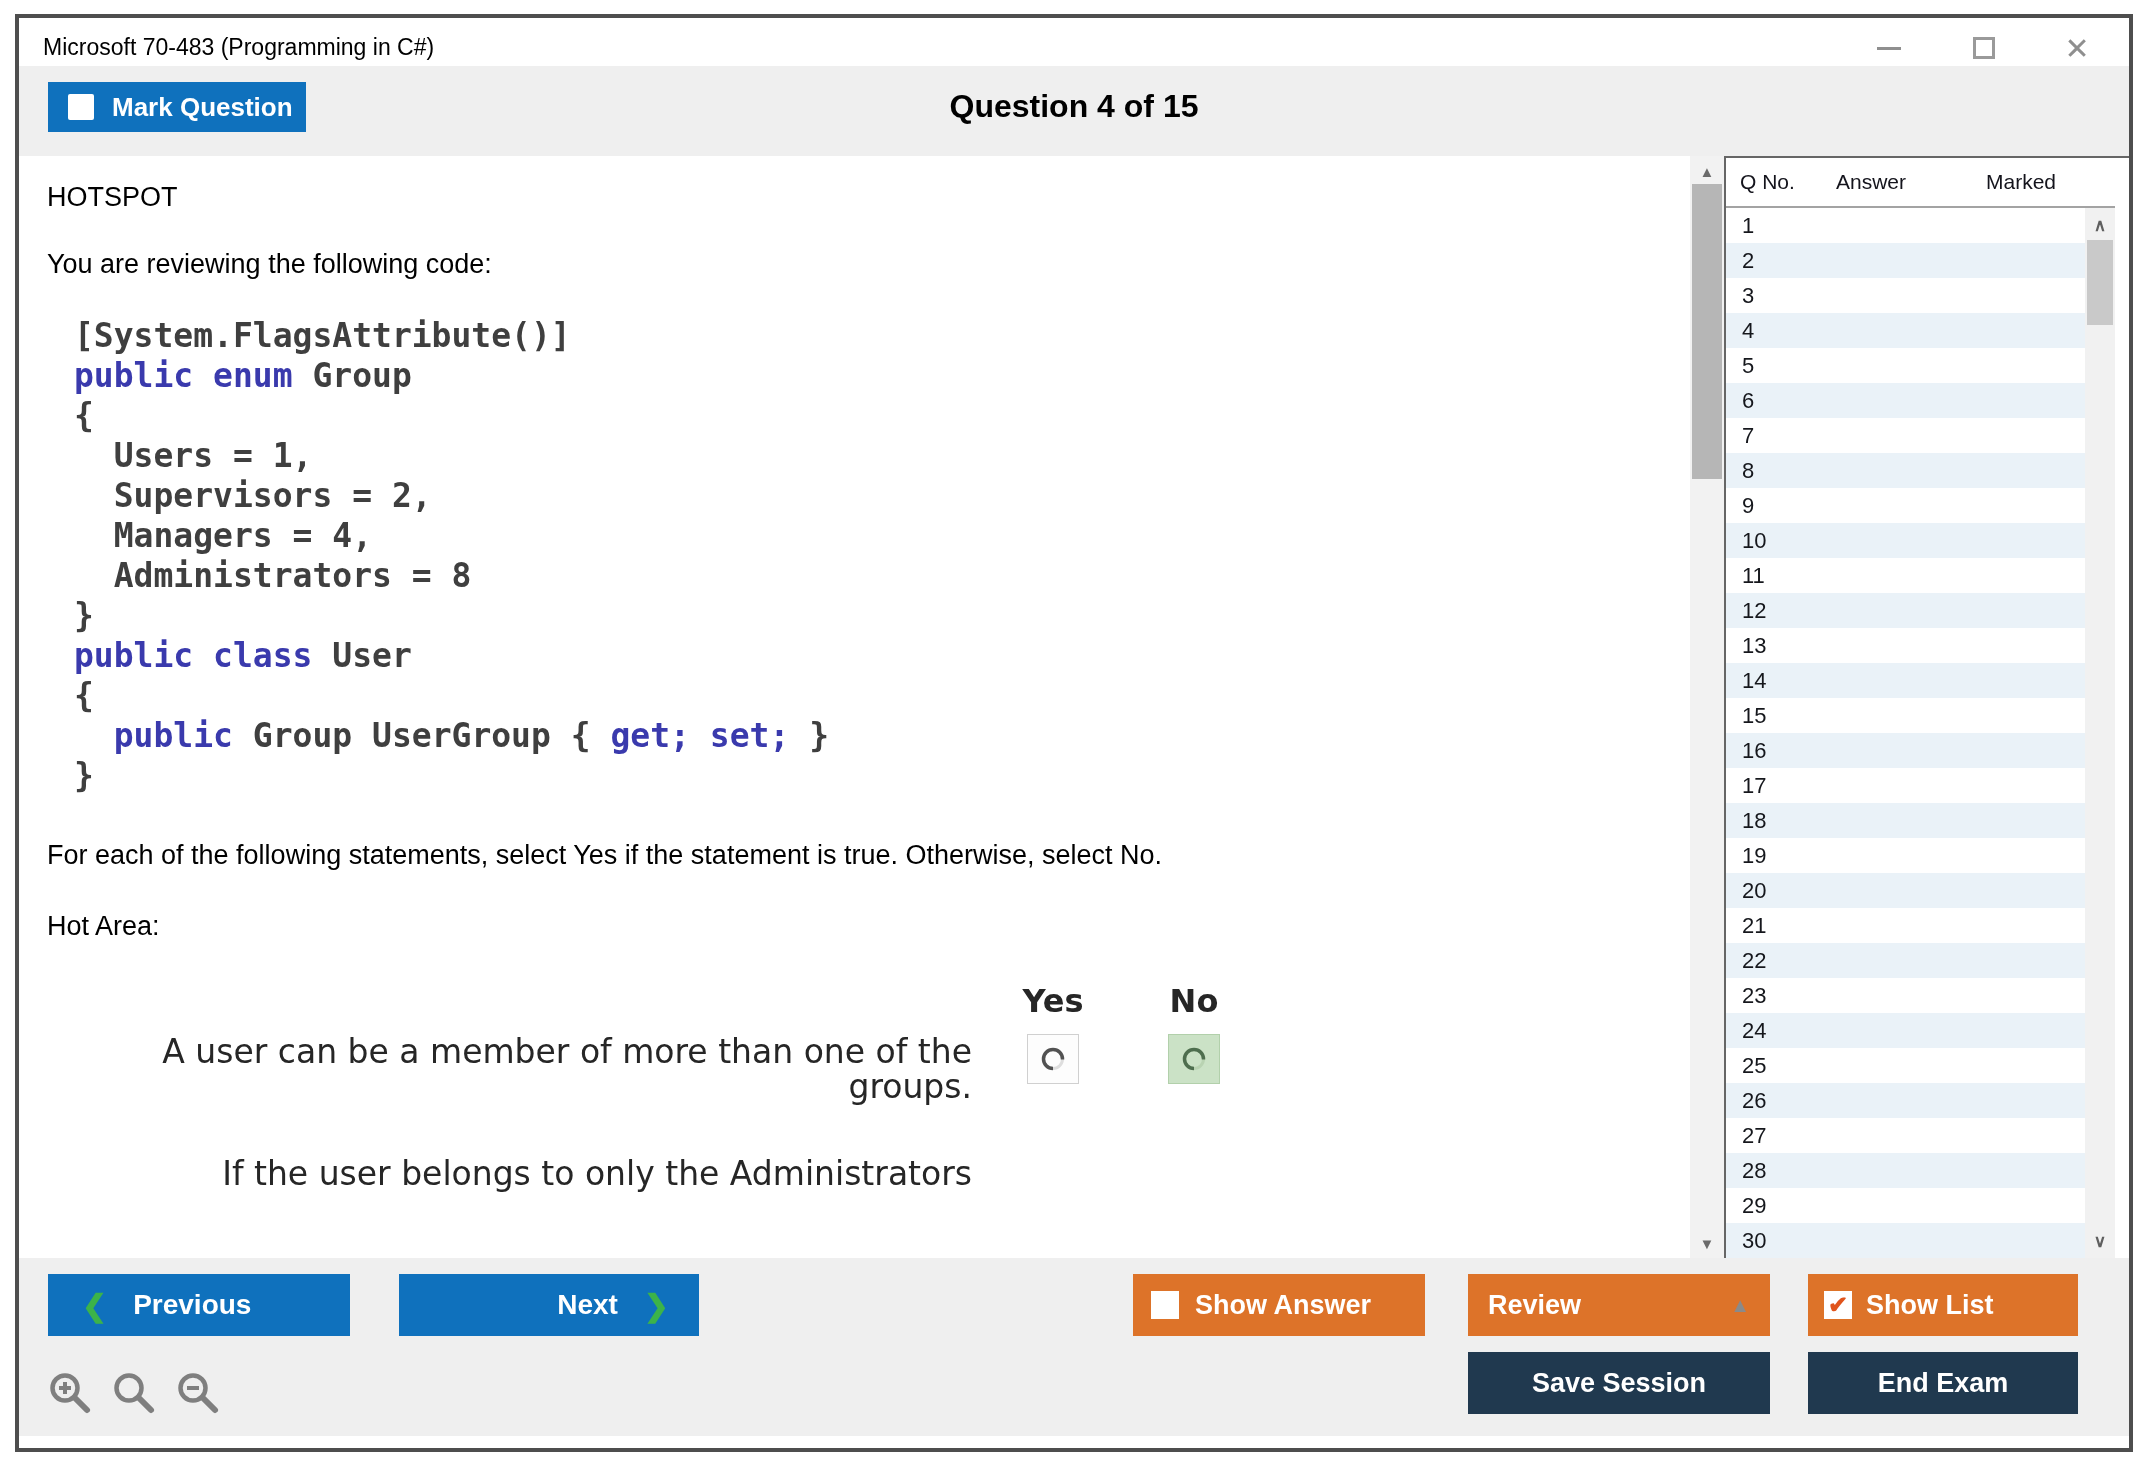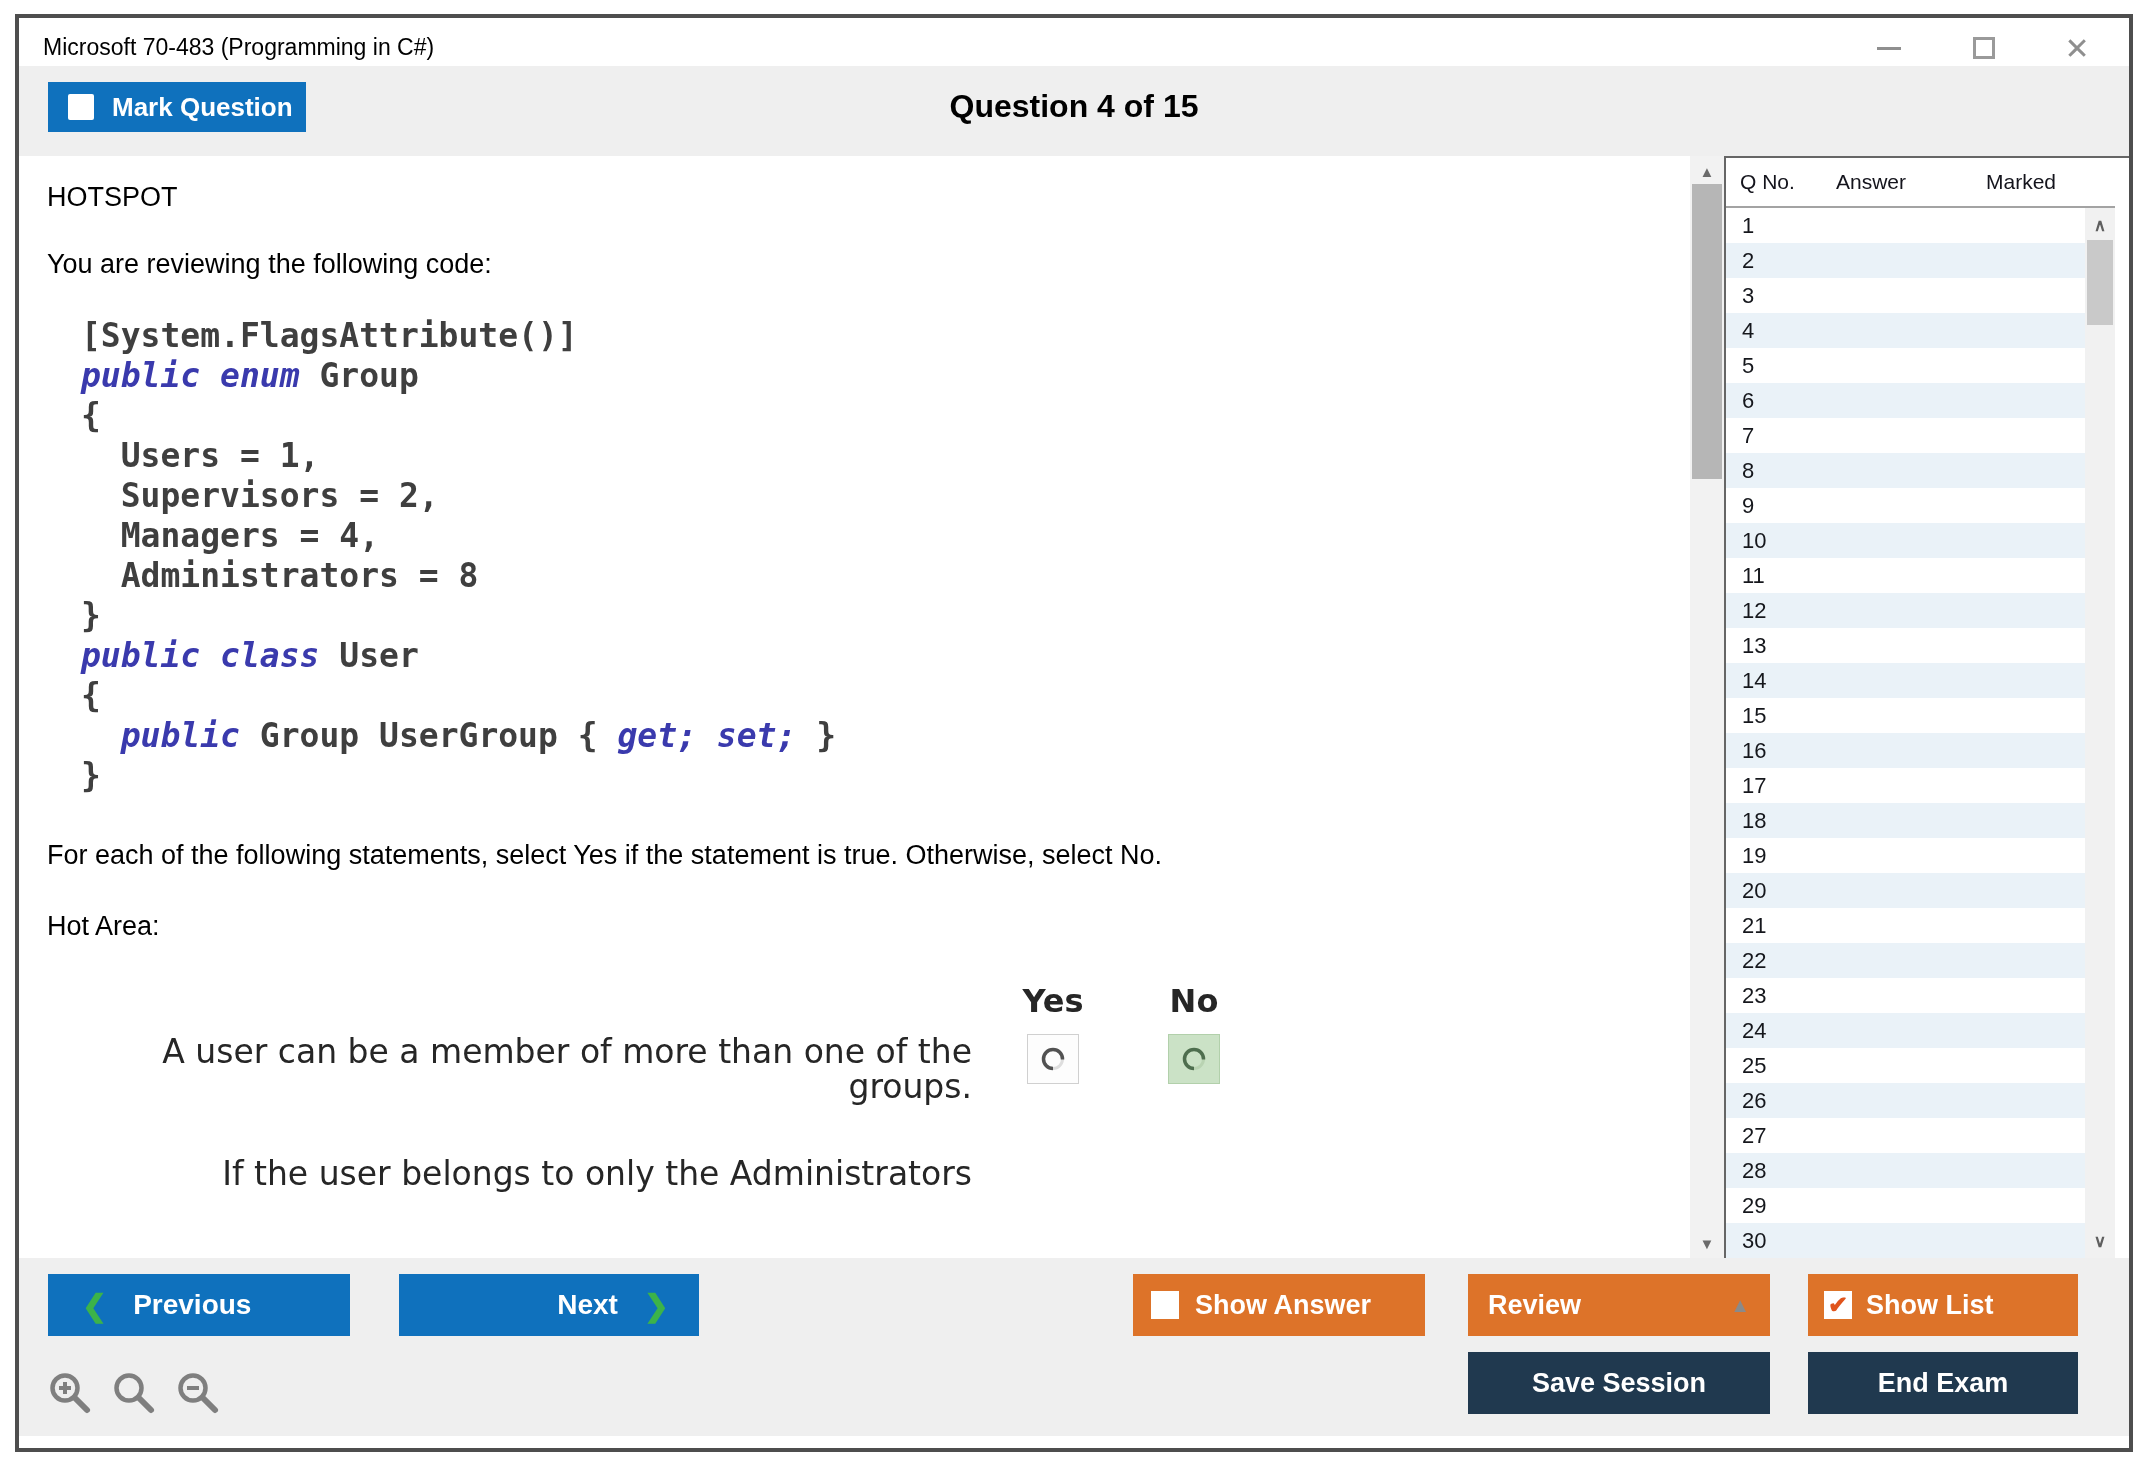--- a/index.html
+++ b/index.html
@@ -23,25 +23,25 @@
             display:flex;align-items:center;gap:18px;padding-left:20px;box-sizing:border-box;cursor:pointer;}
   .mark-cb{width:26px;height:26px;background:#fff;border-radius:2px;flex:none;}
   .mark-label{color:#fff;font-size:26px;font-weight:bold;}
   .q-counter{position:absolute;left:50%;top:22px;transform:translateX(-50%);
              font-size:32px;font-weight:bold;color:#000;}
   
   .content{height:1102px;display:flex;background:#fff;}
   .main{width:1671px;position:relative;overflow:hidden;padding-left:28px;box-sizing:border-box;}
   .hotspot-label{margin-top:26px;font-size:27px;}
   .intro{margin-top:36px;font-size:27px;}
-  .code-block{margin-top:36px;margin-left:34px;
+  .code-block{margin-top:36px;margin-left:27px;
               font-family:"DejaVu Sans Mono",monospace;font-size:33px;font-weight:600;
               color:#3f3f3f;filter:blur(0.35px);}
   .code-line{height:40px;line-height:40px;white-space:pre;}
-  .code-line .kw{color:#3a3aad;font-style:italic;}
+  .code-line .kw{color:#3a3aad;}
   .instruction{margin-top:44px;font-size:27px;}
   .hotarea-label{margin-top:40px;font-size:27px;}
   .hot-grid{margin-top:40px;display:grid;grid-template-columns:935px 142px 140px;}
   .hot-font{font-family:"DejaVu Sans",sans-serif;filter:blur(0.35px);color:#262626;}
   .yn-header{font-size:32px;font-weight:bold;text-align:center;padding-bottom:14px;}
   .statement{font-size:33px;line-height:35px;text-align:right;padding-right:10px;}
   .radio-cell{display:flex;justify-content:center;align-items:flex-start;}
   .radio-box{width:52px;height:50px;display:flex;align-items:center;justify-content:center;box-sizing:border-box;cursor:pointer;}
   .radio-yes{background:#fdfdfd;border:1px solid #d0d0d0;}
   .radio-no{background:#cbe2c6;border:1px solid #b2d0ab;}

